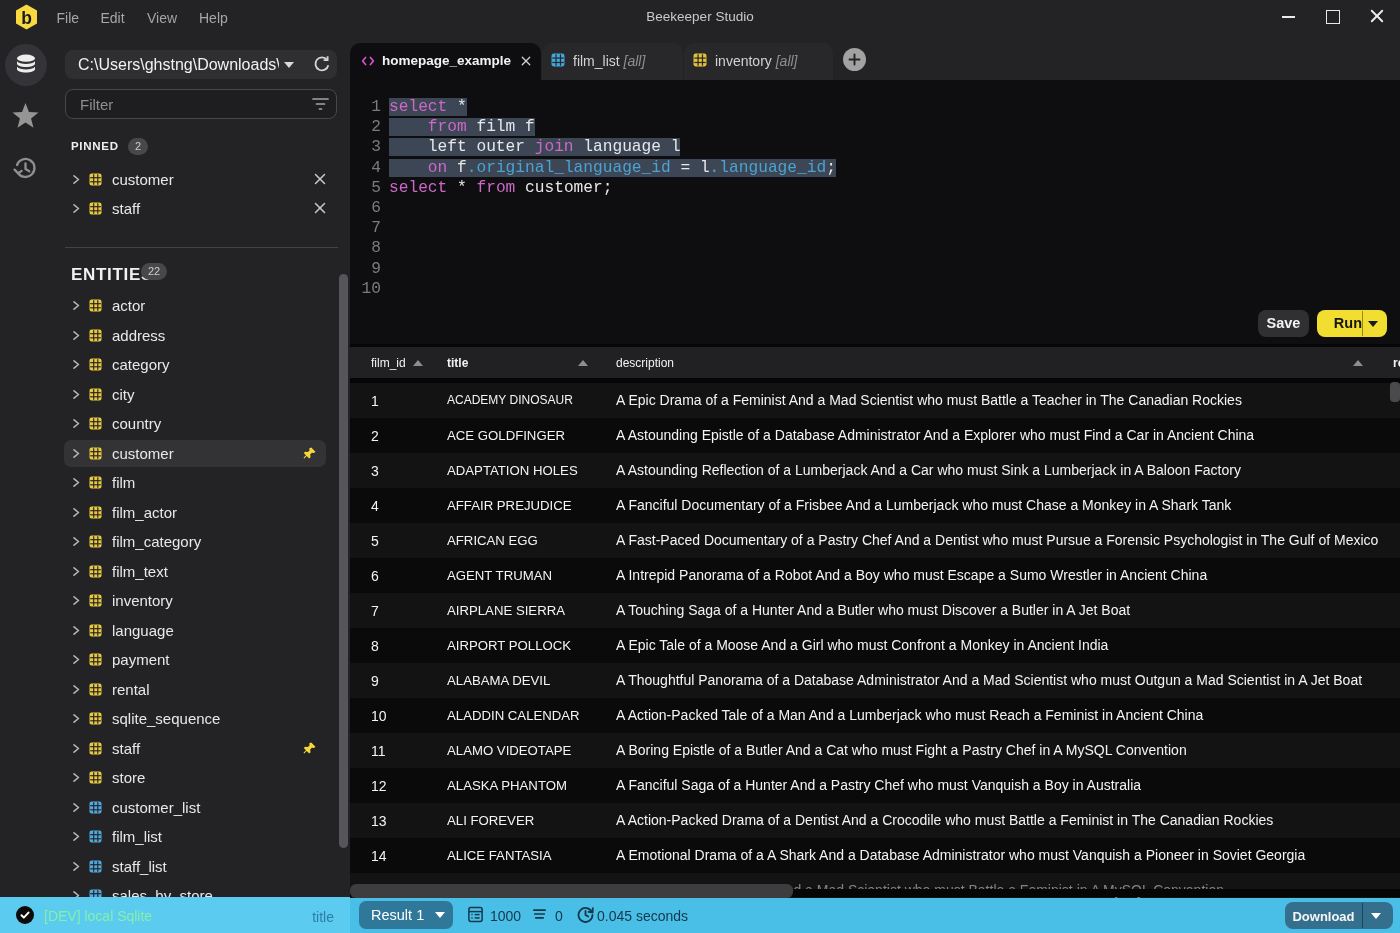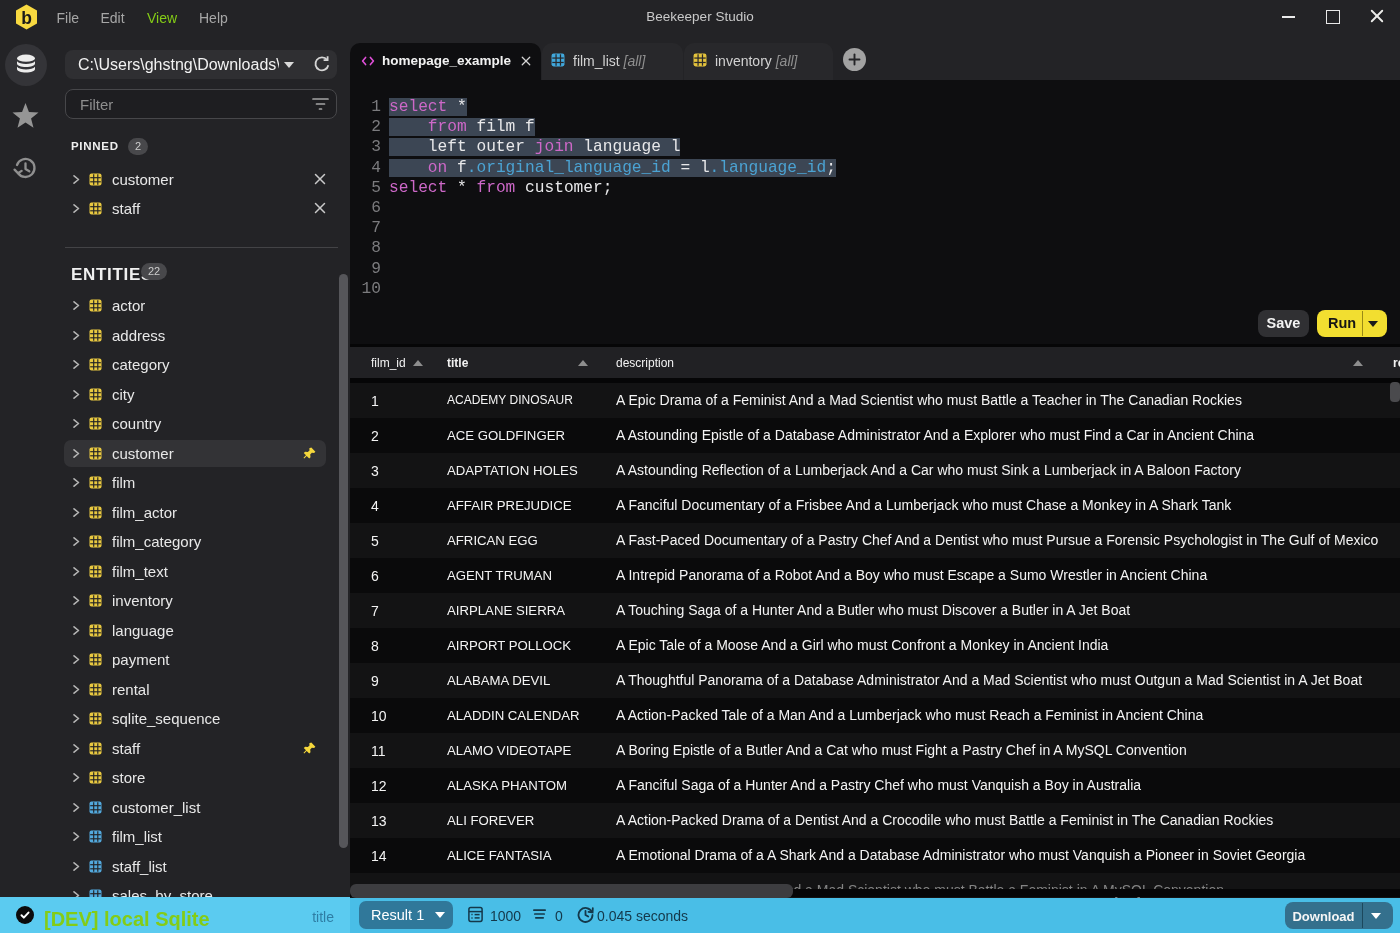--- a/index.html
+++ b/index.html
@@ -7,21 +7,21 @@
 .tri-up{width:0;height:0;border-left:5.5px solid transparent;border-right:5.5px solid transparent;border-bottom:6px solid #8e8e8e;position:absolute}
 .tri-dn{width:0;height:0;border-left:5px solid transparent;border-right:5px solid transparent;border-top:6px solid;position:absolute}
 </style></head><body>
 <div class="abs" style="left:0;top:0;width:1400px;height:35px;background:#232326">
 <svg class="abs" style="left:15px;top:4px" width="23" height="26" viewBox="0 0 23 26">
       <path d="M11.5 0.5 L22 6.5 V19.5 L11.5 25.5 L1 19.5 V6.5 Z" fill="#f8d940"></path>
       <text x="11.7" y="19.5" font-family="Liberation Sans" font-size="17.5" font-weight="bold" fill="#1a1a1a" text-anchor="middle">b</text>
     </svg>
 <div class="abs" style="left:56.5px;top:10px;font-size:14px;color:#a6a6a6">File</div>
 <div class="abs" style="left:100.5px;top:10px;font-size:14px;color:#a6a6a6">Edit</div>
-<div class="abs" style="left:147px;top:10px;font-size:14px;color:#84cc16">View</div>
+<div class="abs" style="left:147px;top:10px;font-size:14px;color:#a3a3a3">View</div>
 <div class="abs" style="left:199px;top:10px;font-size:14px;color:#a6a6a6">Help</div>
 <div class="abs" style="left:600px;top:9px;width:200px;text-align:center;font-size:13.5px;color:#c9c9c9">Beekeeper Studio</div>
 <div class="abs" style="left:1282px;top:16px;width:13px;height:2px;background:#eaeaea"></div>
 <div class="abs" style="left:1326px;top:10px;width:14px;height:14px;border:1.5px solid #e8e8e8"></div>
 <svg style="position:absolute;left:1370px;top:9px" width="14" height="14" viewBox="0 0 12 12" stroke="#ececea" stroke-width="1.6" stroke-linecap="round">
       <line x1="1.5" y1="1.5" x2="10.5" y2="10.5"></line>
       <line x1="10.5" y1="1.5" x2="1.5" y2="10.5"></line>
     </svg>
 </div>
 <div class="abs" style="left:0;top:35px;width:52px;height:862px;background:#232326">
@@ -425,21 +425,21 @@
     <div style="height:20.2px">6</div>
     <div style="height:20.2px">7</div>
     <div style="height:20.2px">8</div>
     <div style="height:20.2px">9</div>
     <div style="height:20.2px">10</div>
   </div>
 <style>.code{font-family:"Liberation Mono",monospace;font-size:16.2px;line-height:20.2px;color:#e8e8ea;white-space:pre}.kw{color:#cd68c8}.bl{color:#4ba3d3}.sel{background:#3c4654}</style>
 <div class="abs code" style="left:389px;top:97px"><div><span class="sel"><span class="kw">select</span> *</span></div><div><span class="sel">    <span class="kw">from</span> film f</span></div><div><span class="sel">    left outer <span class="kw">join</span> language l</span></div><div><span class="sel">    <span class="kw">on</span> f<span class="bl">.original_language_id</span> = l<span class="bl">.language_id</span>;</span></div><div><span class="kw">select</span> * <span class="kw">from</span> customer;</div></div>
 <div class="abs" style="left:1258px;top:310px;width:51px;height:27px;border-radius:8px;background:#303033;color:#f2f2f2;font-size:14.5px;font-weight:bold;text-align:center;line-height:27px">Save</div>
 <div class="abs" style="left:1317px;top:310px;width:70px;height:27px;border-radius:8px;background:#f2de30"></div>
-<div class="abs" style="left:1328px;top:310px;width:34px;height:27px;color:#151515;font-size:14.5px;font-weight:bold;text-align:left;line-height:27px">Run</div>
+<div class="abs" style="left:1328px;top:310px;width:34px;height:27px;color:#151515;font-size:14.5px;font-weight:bold;text-align:right;line-height:27px">Run</div>
 <div class="abs" style="left:1362px;top:311px;width:1px;height:25px;background:rgba(80,70,0,0.55)"></div>
 <div class="tri-dn" style="left:1368px;top:320.5px;border-top-color:#1a1a1a"></div>
 <div class="abs" style="left:350px;top:344px;width:1050px;height:554px;background:#060607"></div>
 <div class="abs" style="left:350px;top:347px;width:1050px;height:30.5px;background:#212124"></div>
 <div class="abs" style="left:371px;top:356px;font-size:12px;font-weight:normal;color:#f2f2f2">film_id</div>
 <div class="abs" style="left:447px;top:356px;font-size:12px;font-weight:bold;color:#f2f2f2">title</div>
 <div class="abs" style="left:616px;top:356px;font-size:12px;font-weight:normal;color:#f2f2f2">description</div>
 <div class="abs" style="left:1393px;top:356px;font-size:12px;font-weight:bold;color:#f2f2f2">re</div>
 <div class="tri-up" style="left:413px;top:360px"></div>
 <div class="tri-up" style="left:578px;top:360px"></div>
@@ -506,21 +506,21 @@
 <div class="abs" style="left:616px;top:882.3px;font-size:14px;color:#848484;white-space:nowrap">A Brilliant Drama of a Cat And a Mad Scientist who must Battle a Feminist in A MySQL Convention</div>
 <div class="abs" style="left:350px;top:889px;width:1050px;height:8px;background:#060607"></div>
 <div class="abs" style="left:350px;top:884px;width:443px;height:14px;border-radius:6px;background:#3d3d40"></div>
 <div class="abs" style="left:1389.5px;top:382px;width:10px;height:20px;border-radius:4px;background:#4a4a4d"></div>
 <div class="abs" style="left:0;top:897px;width:350px;height:36px;background:#5bcbf0"></div>
 <div class="abs" style="left:350px;top:898px;width:1050px;height:35px;background:#49bee7"></div>
 <div class="abs" style="left:16px;top:906px;width:18px;height:18px;border-radius:50%;background:#0b0b0b"></div>
 <svg class="abs" style="left:19px;top:909px" width="12" height="12" viewBox="0 0 12 12" fill="none" stroke="#fff" stroke-width="2" stroke-linecap="round" stroke-linejoin="round">
     <polyline points="2.5,6.3 4.8,8.6 9.5,3.6"></polyline>
   </svg>
-<div class="abs" style="left:44px;top:908px;font-size:20px;font-weight:bold;color:#84cc16">[DEV] local Sqlite</div>
+<div class="abs" style="left:44px;top:908px;font-size:14px;font-weight:normal;color:#86efac">[DEV] local Sqlite</div>
 <div class="abs" style="left:234px;top:909px;width:100px;text-align:right;font-size:14px;color:#2e7da4">title</div>
 <div class="abs" style="left:359px;top:901px;width:94px;height:28px;border-radius:7px;background:#30789a"></div>
 <div class="abs" style="left:371px;top:907px;font-size:14.5px;color:#fff">Result 1</div>
 <div class="tri-dn" style="left:435px;top:912px;border-top-color:#fff"></div>
 <svg class="abs" style="left:468px;top:906px" width="15" height="17" viewBox="0 0 15 17" fill="none" stroke="#14384a" stroke-width="1.5">
     <rect x="0.9" y="1.6" width="13.2" height="13.8" rx="1.8"></rect>
     <line x1="0.9" y1="5.6" x2="14.1" y2="5.6"></line>
     <line x1="3.4" y1="8.6" x2="4.6" y2="8.6"></line>
     <line x1="6.6" y1="8.6" x2="11.6" y2="8.6"></line>
     <line x1="3.4" y1="11.9" x2="4.6" y2="11.9"></line>

